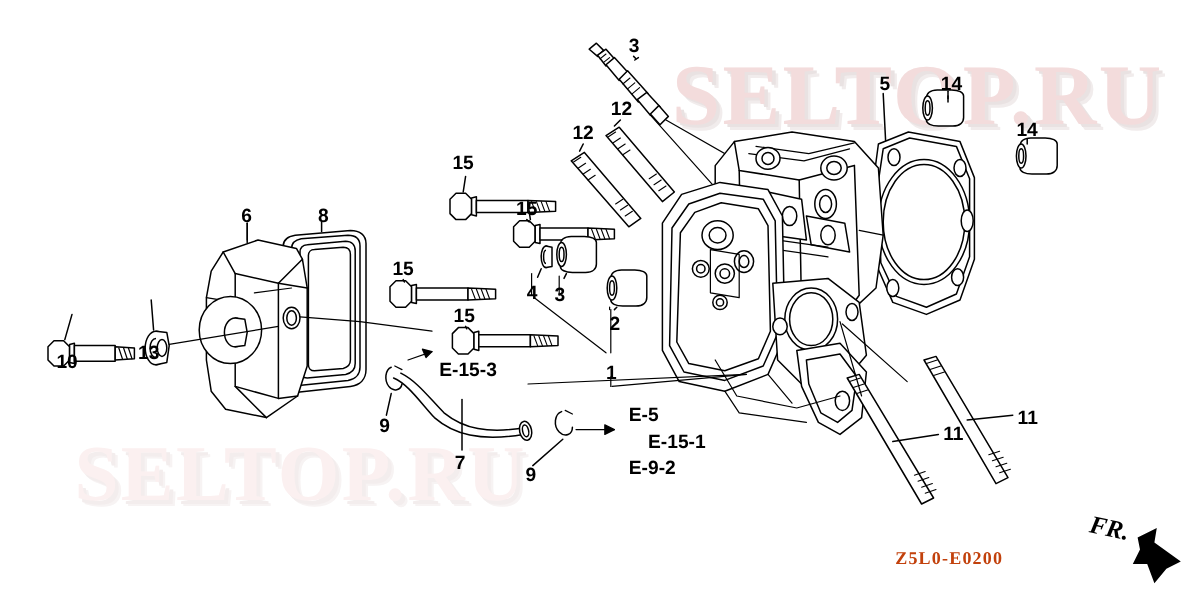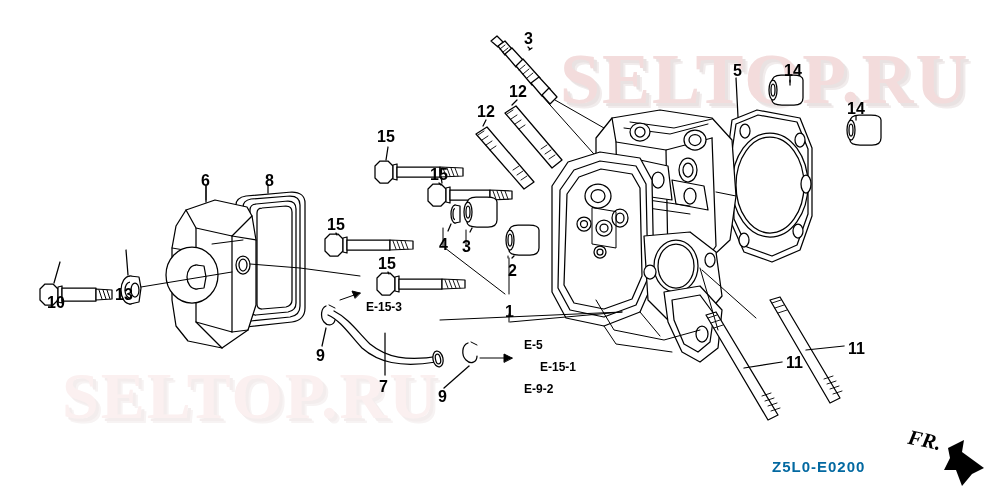--- a/index.html
+++ b/index.html
@@ -9,23 +9,23 @@
   #stage svg{position:absolute;left:0;top:0;}
   .wm{position:absolute;font-family:"Liberation Serif",serif;font-weight:700;
       letter-spacing:2px;white-space:nowrap;pointer-events:none;}
   #wm-top{left:560px;top:38px;font-size:72px;color:#f3dcdc;
           text-shadow:3px 3px 0 #e9e2e2, 5px 5px 0 #f1ecec;}
   #wm-bottom{left:62px;top:358px;font-size:66px;color:#fbf0f0;
           text-shadow:3px 3px 0 #f3eded, 5px 5px 0 #f7f3f3;}
   .lbl{position:absolute;font-family:"Liberation Sans",sans-serif;font-weight:700;
        color:#000;white-space:nowrap;}
   .n{font-size:16px;}
-  .ref{font-size:12px;letter-spacing:0px;}
-  #dwg-no{position:absolute;left:772px;top:458px;font-size:15px;font-weight:700;
-          font-family:Liberation Sans, sans-serif;letter-spacing:1px;color:#0369a1;}
+  .ref{font-size:16px;letter-spacing:0px;}
+  #dwg-no{position:absolute;left:746px;top:458px;font-size:15px;font-weight:700;
+          font-family:Liberation Serif, serif;letter-spacing:1px;color:#c2410c;}
   #fr-label{position:absolute;left:908px;top:428px;font-size:21px;font-weight:700;
             font-style:italic;font-family:"Liberation Serif",serif;color:#000;
             transform:rotate(12deg);}
 </style>
 </head>
 <body>
 
 <div id="stage">
 
   <div class="wm" id="wm-top">SELTOP.RU</div>

